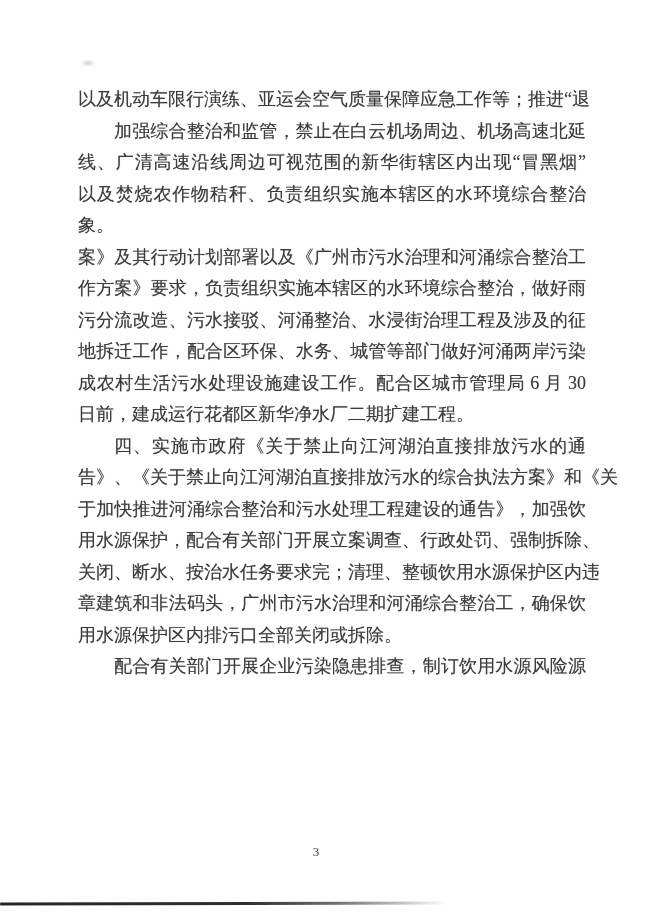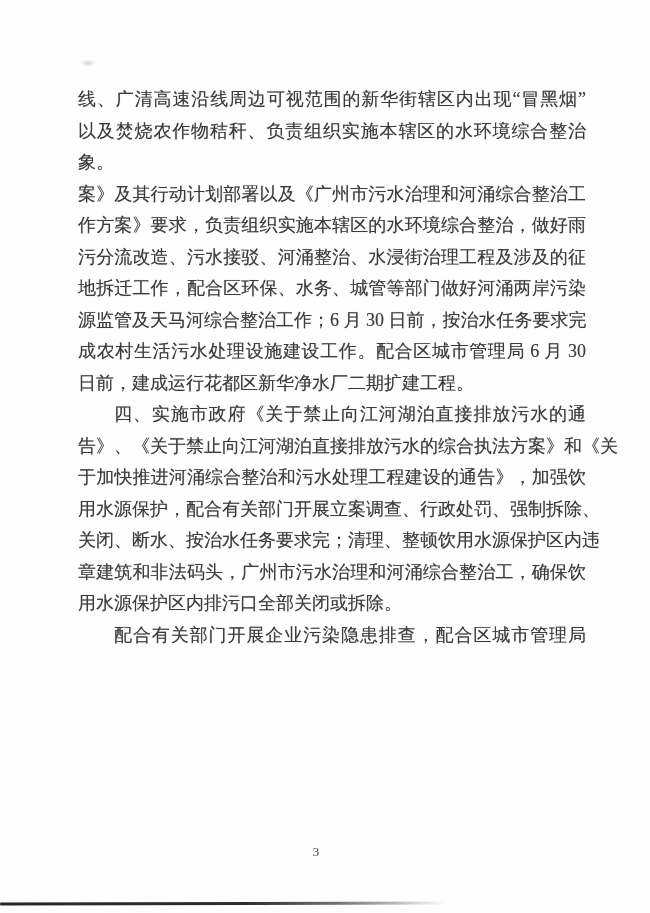--- a/index.html
+++ b/index.html
@@ -71,37 +71,38 @@
   }
 </style>
 </head>
 <body>
 
 <div class="page">
 
   <div class="scan-smudge"></div>
 
   <div class="text-block">
+    <div class="line">以及机动车限行演练、亚运会空气质量保障应急工作等；推进“退</div>
+    <div class="line indent">加强综合整治和监管，禁止在白云机场周边、机场高速北延</div>
     <div class="line">线、广清高速沿线周边可视范围的新华街辖区内出现“冒黑烟”</div>
     <div class="line">以及焚烧农作物秸秆、负责组织实施本辖区的水环境综合整治</div>
     <div class="line end">象。</div>
     <div class="line">案》及其行动计划部署以及《广州市污水治理和河涌综合整治工</div>
     <div class="line">作方案》要求，负责组织实施本辖区的水环境综合整治，做好雨</div>
     <div class="line">污分流改造、污水接驳、河涌整治、水浸街治理工程及涉及的征</div>
     <div class="line">地拆迁工作，配合区环保、水务、城管等部门做好河涌两岸污染</div>
-    <div class="line">源监管及天马河综合整治工作；6 月 30 日前，按治水任务要求完</div>
     <div class="line">成农村生活污水处理设施建设工作。配合区城市管理局 6 月 30</div>
     <div class="line end">日前，建成运行花都区新华净水厂二期扩建工程。</div>
     <div class="line indent">四、实施市政府《关于禁止向江河湖泊直接排放污水的通</div>
     <div class="line">告》、《关于禁止向江河湖泊直接排放污水的综合执法方案》和《关</div>
     <div class="line">于加快推进河涌综合整治和污水处理工程建设的通告》，加强饮</div>
     <div class="line">用水源保护，配合有关部门开展立案调查、行政处罚、强制拆除、</div>
     <div class="line">关闭、断水、按治水任务要求完；清理、整顿饮用水源保护区内违</div>
     <div class="line">章建筑和非法码头，广州市污水治理和河涌综合整治工，确保饮</div>
     <div class="line end">用水源保护区内排污口全部关闭或拆除。</div>
-    <div class="line indent">配合有关部门开展企业污染隐患排查，配合区城市管理局</div>
+    <div class="line indent">配合有关部门开展企业污染隐患排查，制订饮用水源风险源</div>
   </div>
 
   <div class="page-number">3</div>
 
   <div class="scan-edge"></div>
 
 </div>
 
 </body></html>

